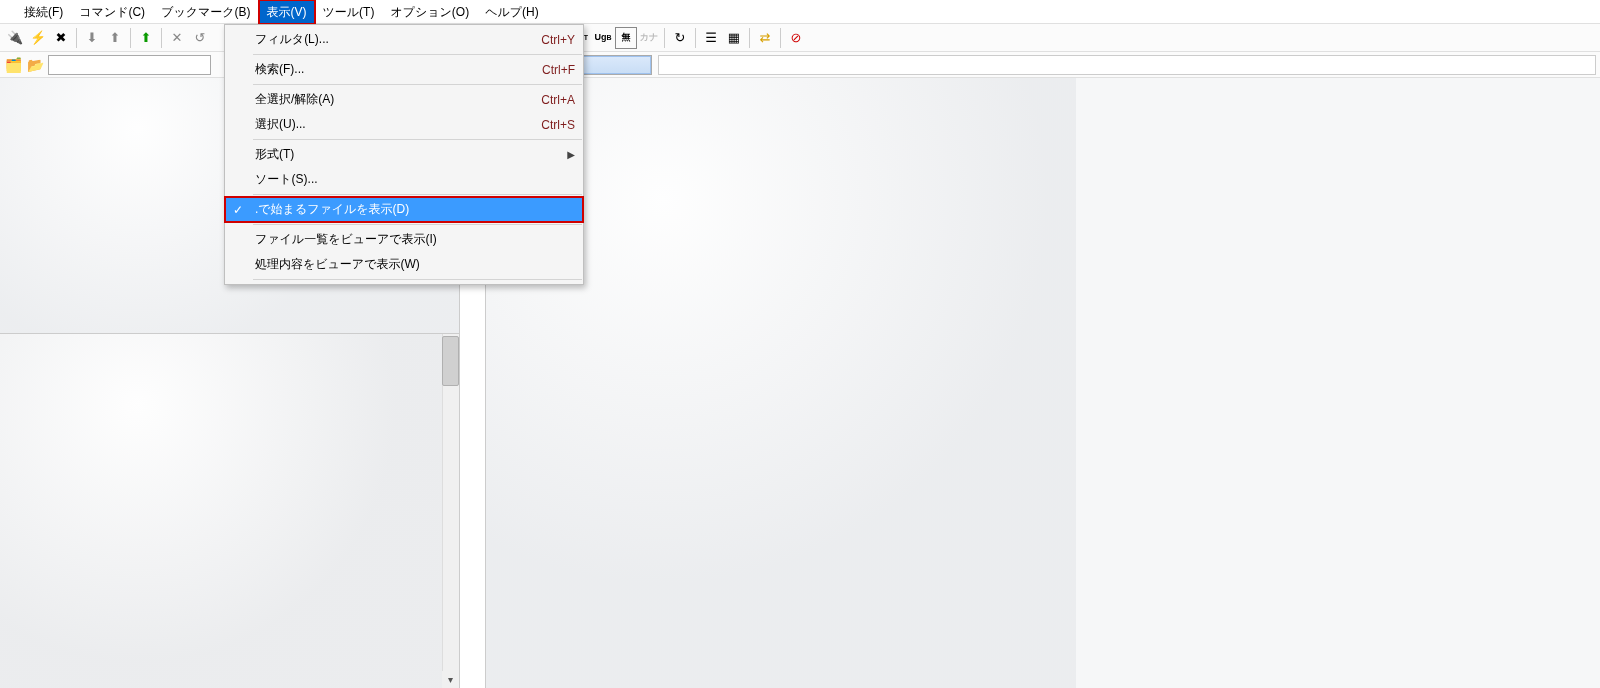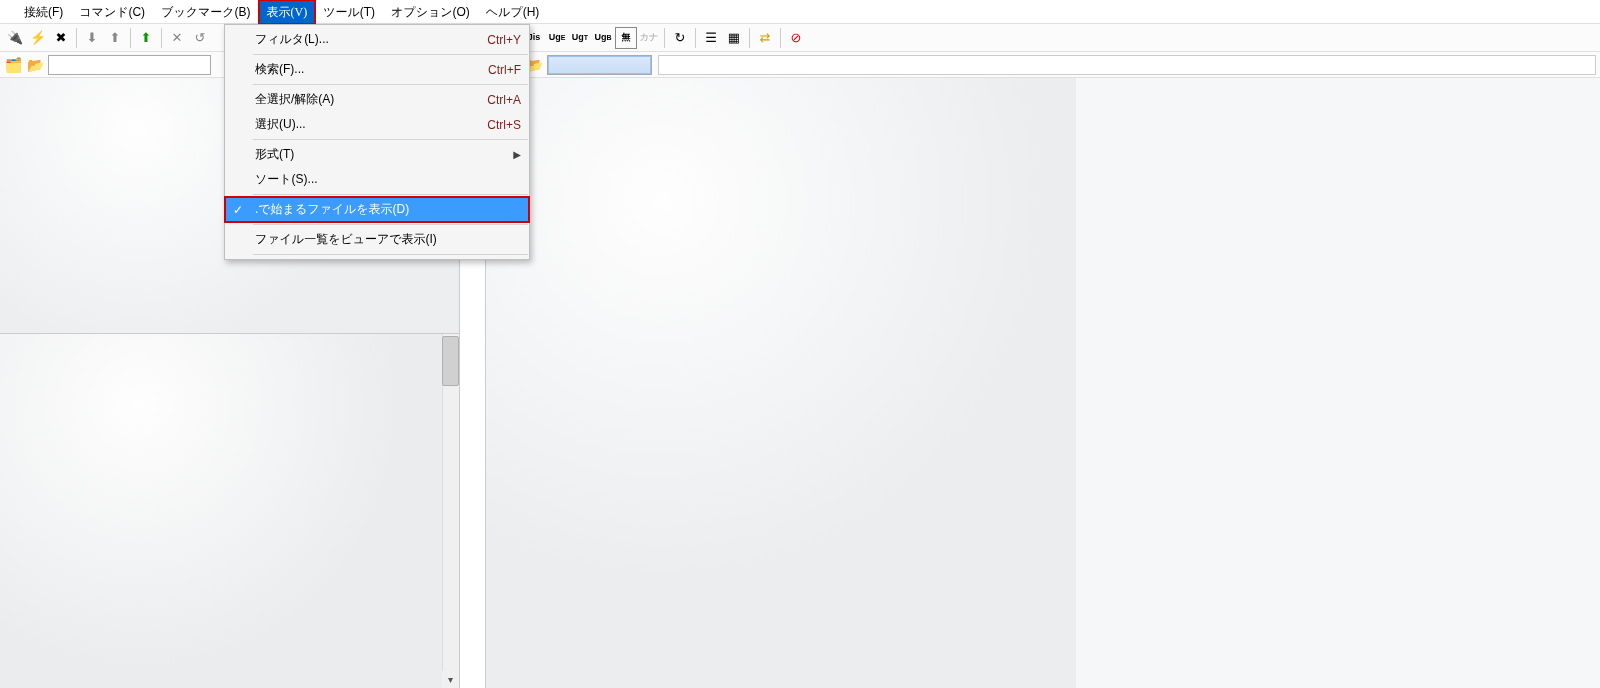--- a/index.html
+++ b/index.html
@@ -26,21 +26,20 @@
   .menu-item {
     padding: 4px 8px;
     line-height: 16px;
     cursor: default;
   }
   .menu-item.active {
     background: #0066cc;
     color: #fff;
     outline: 2px solid #d00000;
     outline-offset: -1px;
-    font-family: Liberation Serif, serif;
   }
   
   .toolbar {
     display: flex;
     align-items: center;
     height: 28px;
     padding: 2px 4px;
     border-bottom: 1px solid #e0e0e0;
     gap: 1px;
     background: #fbfbfb;
@@ -135,21 +134,21 @@
   .pane-right-content {
     width:590px; height:100%; background:#f3f4f5;
   }
   
   .blur { filter: blur(0.5px); background-image: radial-gradient(circle at 30% 20%, rgba(255,255,255,.9), rgba(230,232,235,.6) 60%); }
   
   .dropdown {
     position: absolute;
     left: 224px;
     top: 24px;
-    width: 306px;
+    width: 360px;
     background: #f5f5f5;
     border: 1px solid #bfbfbf;
     box-shadow: 2px 3px 6px rgba(0,0,0,.25);
     z-index: 100;
     padding: 2px 0;
   }
   .dd-item {
     display:flex;
     align-items:center;
     height: 25px;
@@ -298,14 +297,17 @@
   </div>
   <div class="dd-sep"></div>
   <div class="dd-item highlight">
     <span class="checkmark">✓</span>
     <span>.で始まるファイルを表示(D)</span>
   </div>
   <div class="dd-sep"></div>
   <div class="dd-item">
     <span>ファイル一覧をビューアで表示(I)</span>
   </div>
+  <div class="dd-item">
+    <span>処理内容をビューアで表示(W)</span>
+  </div>
   <div class="dd-sep"></div>
 </div>
 
 </body></html>

